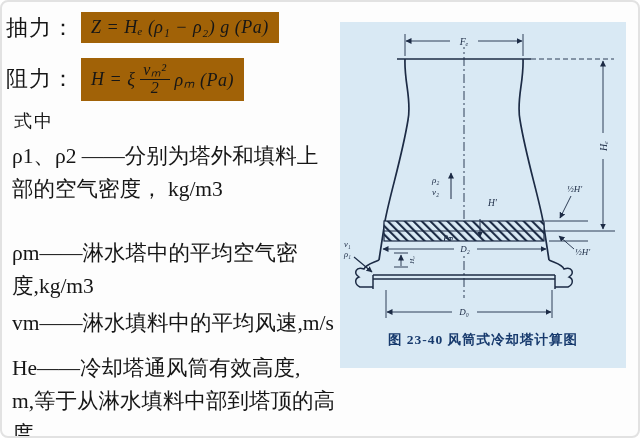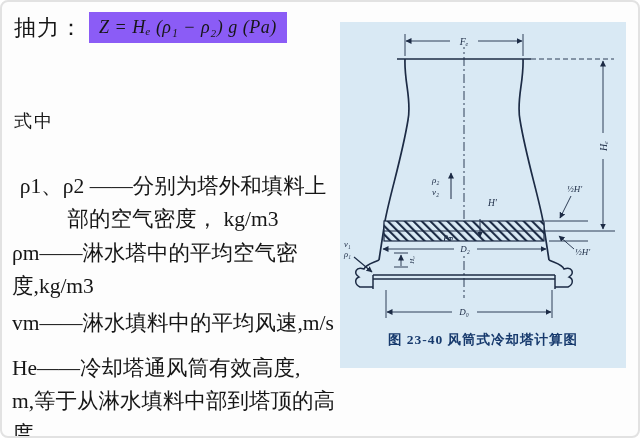--- a/index.html
+++ b/index.html
@@ -8,40 +8,40 @@
     width:636px;height:434px;
     border:2px solid #e2e2e2;
     border-radius:8px;
     background:#fdfdfd;
     overflow:hidden;
     font-family:"Liberation Serif", serif;
     color:#161616;
   }
   
   .leftcol{position:absolute;left:0;top:0;width:330px;height:438px;}
-  .frow{position:absolute;left:12px;display:flex;align-items:center;gap:6px;}
+  .frow{position:absolute;left:4px;display:flex;align-items:center;gap:6px;}
   .row-draft{top:10px;}
   .row-resist{top:56px;}
   .cjk-label{font-size:22px;letter-spacing:1px;white-space:nowrap;}
-  .hl{background:#8b5cf6;}
+  .hl{background:#a16207;}
   .formula{
     font-style:italic;
     font-size:18px;
     padding:5px 10px;
     white-space:nowrap;
     letter-spacing:0.5px;
   }
   .formula-flex{display:inline-flex;align-items:center;gap:5px;padding:4px 10px;}
   .frac{display:inline-flex;flex-direction:column;align-items:center;line-height:1.05;font-size:16px;}
   .frac .num{padding:0 3px;border-bottom:1.5px solid #161616;}
   .frac .den{padding:0 3px;}
   .where{position:absolute;left:12px;top:107px;font-size:18px;letter-spacing:2px;}
   .def{position:absolute;left:10px;width:322px;font-size:21.5px;line-height:33px;}
   .def .ln{display:block;white-space:nowrap;}
-  .def1{top:146px;text-align:center;}
+  .def1{top:116px;}
   .def2{top:213px;}
   .def3{top:283px;}
   .def4{top:328px;}
   
   .panel{
     position:absolute;left:338px;top:20px;width:286px;height:346px;
     background:#d9e9f4;
   }
   .panel svg{display:block;margin:0 auto;}
   .caption{
@@ -63,20 +63,31 @@
 
 <div class="frame">
 
   <div class="leftcol">
 
     <div class="frow row-draft">
       <span class="cjk-label">抽力：</span>
       <span class="formula hl">Z = Hₑ (ρ₁ − ρ₂) g (Pa)</span>
     </div>
 
+    <div class="frow row-resist">
+      <span class="cjk-label">阻力：</span>
+      <span class="formula formula-flex hl">
+        <span>H = ξ</span>
+        <span class="frac">
+          <span class="num">vₘ²</span>
+          <span class="den">2</span>
+        </span>
+        <span>ρₘ (Pa)</span>
+      </span>
+    </div>
 
     <div class="where">式中</div>
 
     <p class="def def1">
       <span class="ln">ρ1、ρ2 ——分别为塔外和填料上</span>
       <span class="ln">部的空气密度， kg/m3</span>
     </p>
 
     <p class="def def2">
       <span class="ln">ρm——淋水塔中的平均空气密</span>

